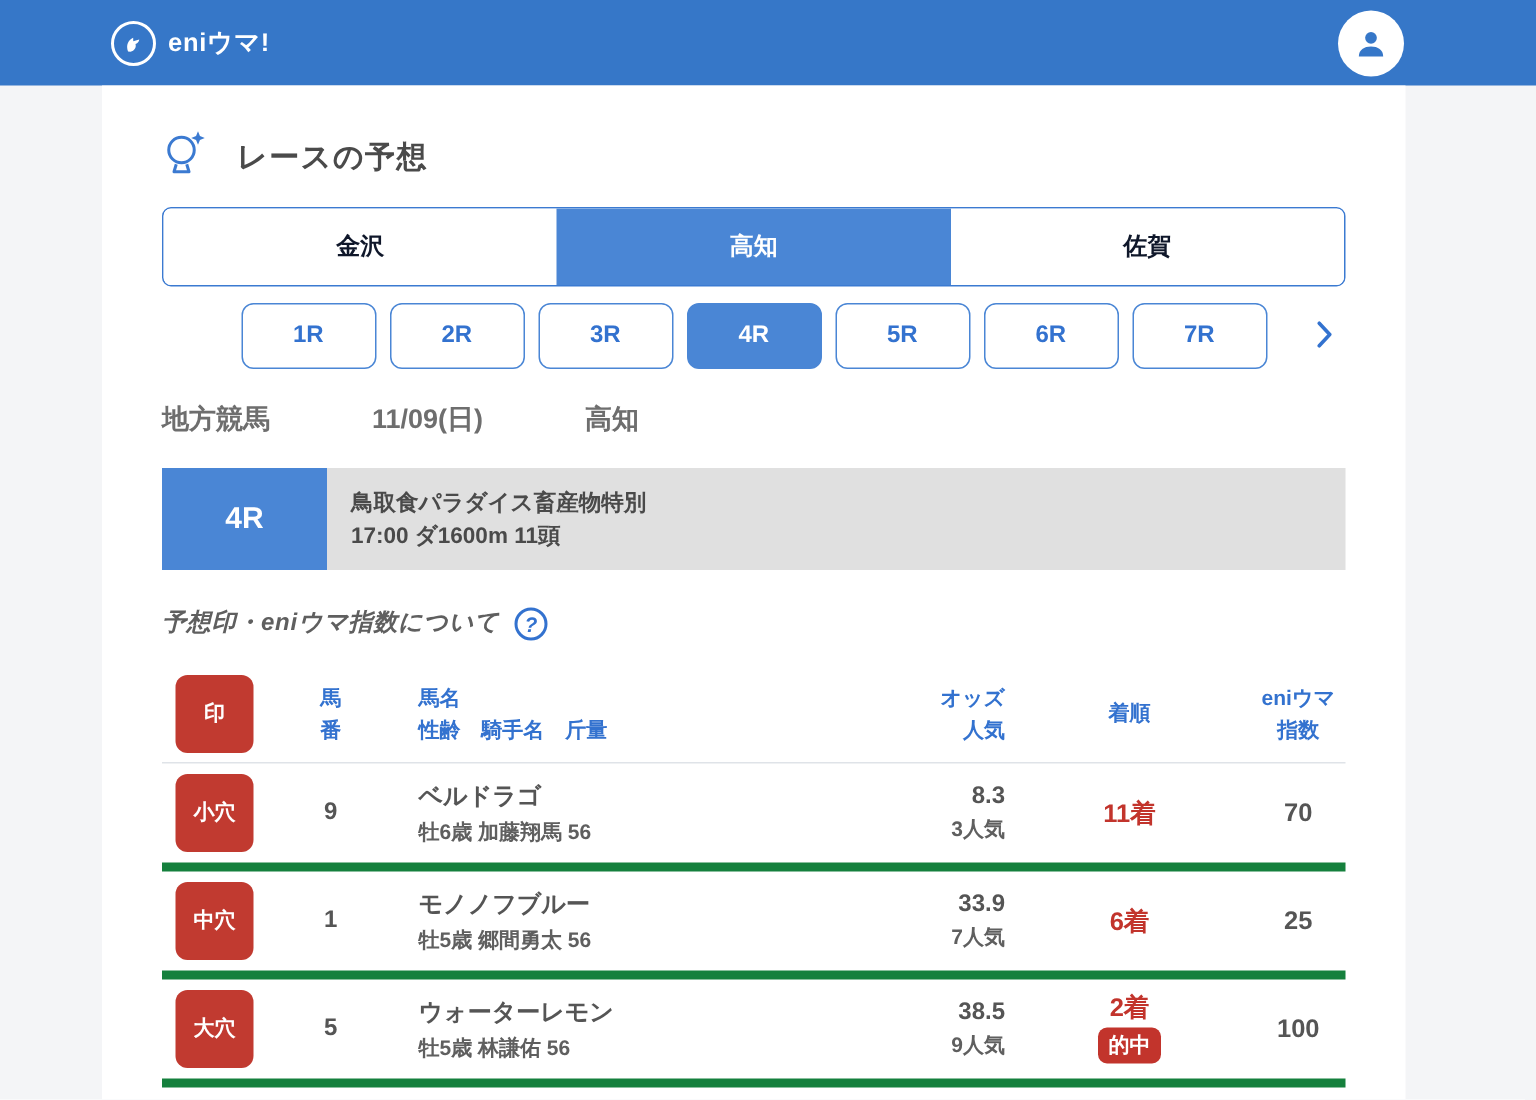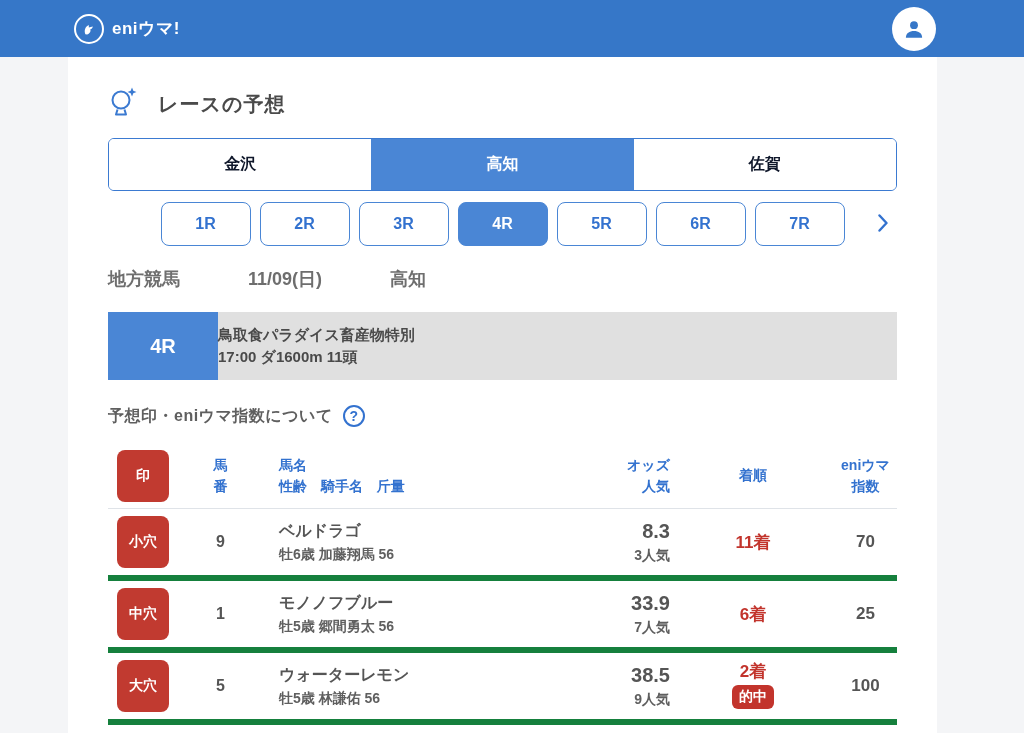--- a/index.html
+++ b/index.html
@@ -60,26 +60,26 @@
   
   .race-meta { margin-top:23px; display:flex; gap:68px; font-size:18px; font-weight:bold; color:#6e6e6e; }
   
   .race-banner { margin-top:21px; display:flex; height:68px; background:#e0e0e0; }
   .race-banner-no {
     width:110px; background:#4a86d5; color:#fff;
     display:flex; align-items:center; justify-content:center;
     font-size:20px; font-weight:bold;
   }
   .race-banner-info {
-    padding:0 0; display:flex; flex-direction:column; justify-content:center; gap:3px;
+    padding:0 16px; display:flex; flex-direction:column; justify-content:center; gap:3px;
   }
   .race-banner-name { font-size:15px; font-weight:bold; color:#4a4a4a; }
   .race-banner-detail { font-size:15px; font-weight:bold; color:#4a4a4a; }
   
-  .legend-row { margin-top:25px; display:flex; align-items:center; gap:10px; }
+  .legend-row { margin-top:25px; display:flex; align-items:flex-start; gap:10px;font-style:italic; }
   .legend-label { font-size:16px; font-weight:bold; color:#5f5f5f; letter-spacing:.5px; }
   .qmark {
     width:22px; height:22px; border:2px solid #3372cf; border-radius:50%;
     color:#3372cf; font-weight:bold; font-size:14px;
     display:inline-flex; align-items:center; justify-content:center; cursor:pointer;
   }
   
   .pred-table { margin-top:16px; }
   .t-grid {
     display:grid;
@@ -94,21 +94,21 @@
   .mark-badge {
     width:52px; height:52px; margin-left:9px; background:#c13a30; border-radius:8px;
     display:flex; align-items:center; justify-content:center;
     color:#fff; font-size:14px; font-weight:bold;
   }
   .head-blue { color:#3372cf; font-size:14px; font-weight:bold; line-height:1.45; }
   .head-sub { word-spacing:10px; }
   .cell-num { font-size:16px; font-weight:bold; color:#555; }
   .cell-name-main { font-size:16px; font-weight:bold; color:#555; }
   .cell-name-sub  { font-size:14px; font-weight:bold; color:#5f5f5f; margin-top:4px; }
-  .cell-odds-main { font-size:20px; font-weight:bold; color:#555; }
+  .cell-odds-main { font-size:16px; font-weight:bold; color:#555; }
   .cell-odds-sub  { font-size:14px; font-weight:bold; color:#5f5f5f; margin-top:4px; }
   .cell-result { font-size:17px; font-weight:bold; color:#c2342c; }
   .hit-badge {
     display:inline-block; margin-top:3px; background:#c2342c; color:#fff;
     font-size:14px; font-weight:bold; padding:4px 7px; border-radius:6px;
   }
   .cell-index { font-size:17px; font-weight:bold; color:#555; }
   .result-stack { display:flex; flex-direction:column; align-items:center; line-height:1.1; }
 </style>
 </head>

